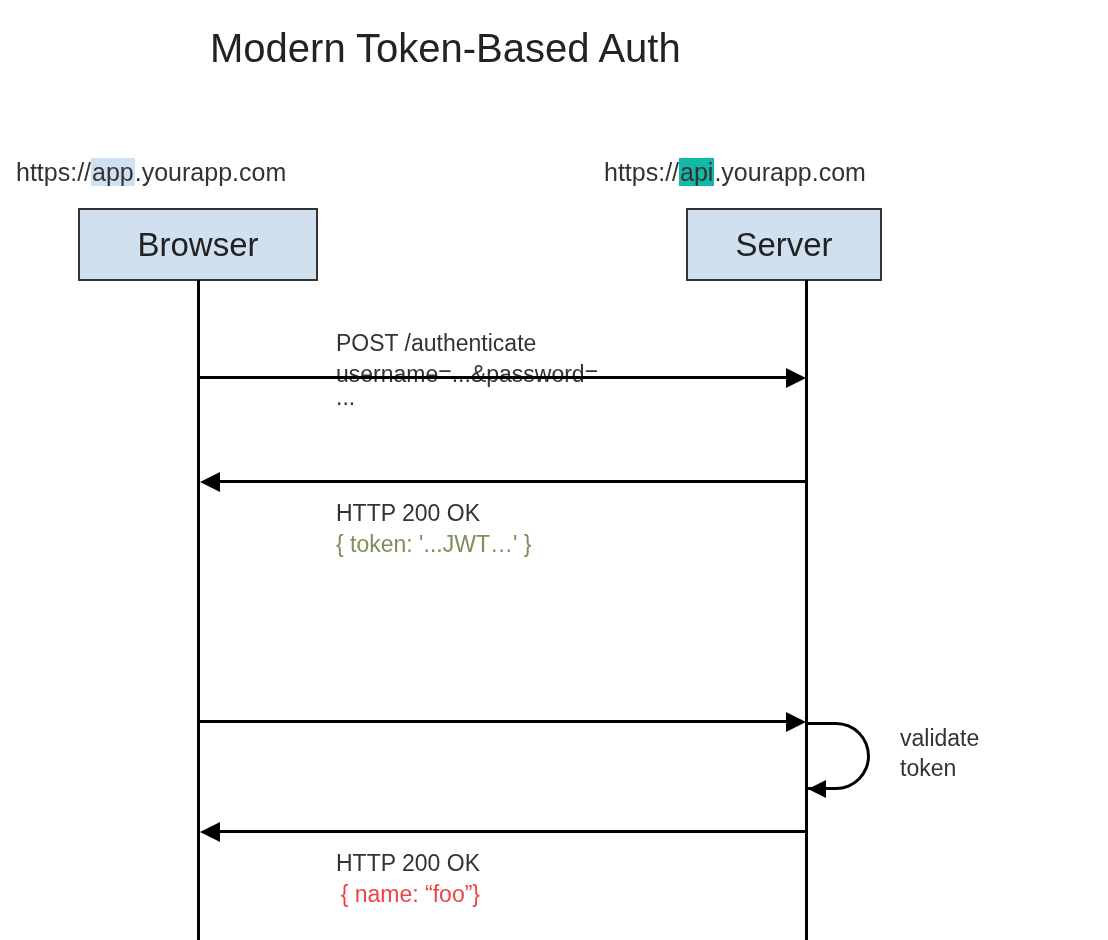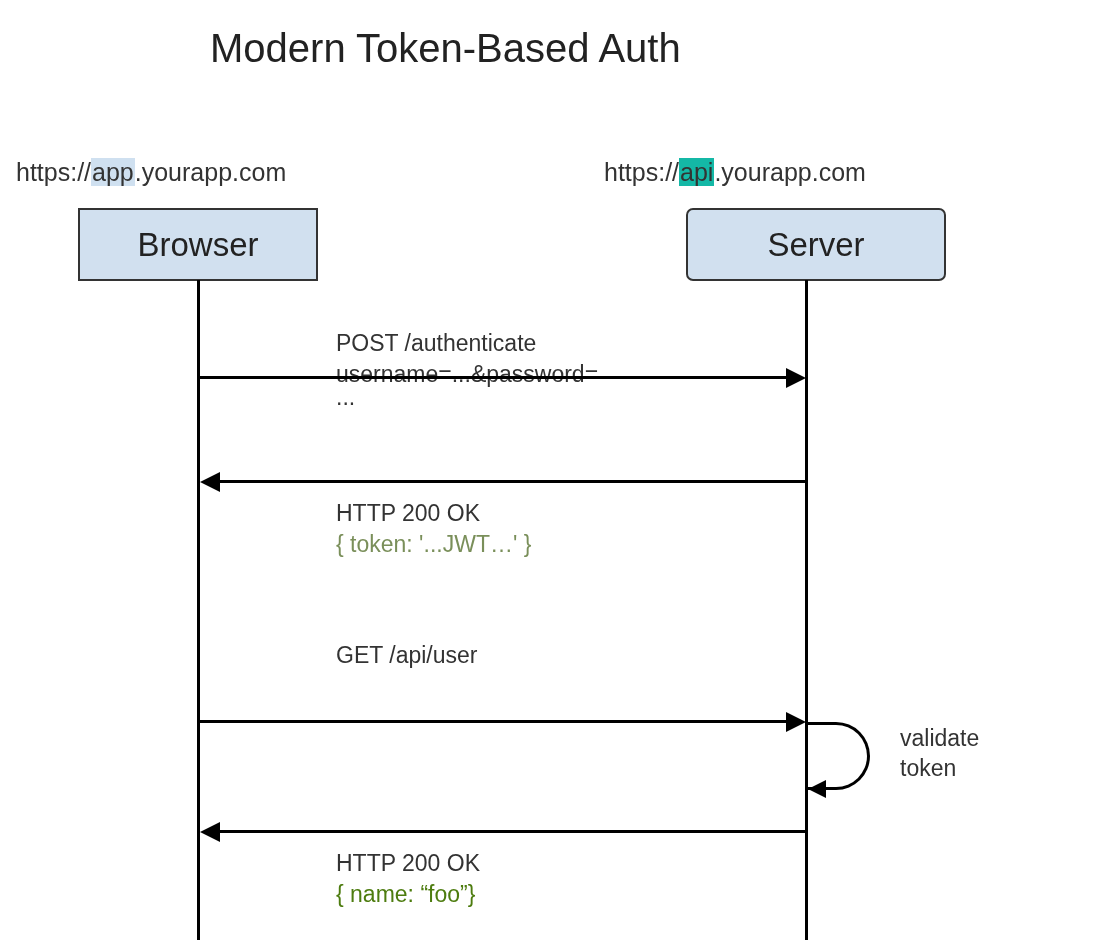--- a/index.html
+++ b/index.html
@@ -35,21 +35,21 @@
       position: absolute;
       border: 2px solid #333;
       background: #d1e0ef;
       text-align: center;
       line-height: 1;
       font-size: 33px;
       color: #222;
       padding: 18px 0;
     }
     .actor-browser { top: 208px; left: 78px; width: 240px; }
-    .actor-server  { top: 208px; left: 686px; width: 260px; border-radius: 7px; }
+    .actor-server  { top: 208px; left: 686px; width: 196px; }
     
     .lifeline {
       position: absolute;
       width: 3px;
       background: #000;
     }
     .lifeline-left  { left: 197px; top: 280px; height: 660px; }
     .lifeline-right { left: 805px; top: 280px; height: 660px; }
     
     .arrow {
@@ -66,21 +66,21 @@
     .arrow-head-r { border-left: 20px solid #000; }
     .arrow-head-l { border-right: 20px solid #000; }
     
     .msg {
       position: absolute;
       font-size: 23px;
       color: #333;
       line-height: 1.35;
     }
     .msg .sub1 { color: #7a8f5a; }
-    .msg .sub2 { color: #4d7c0f; }
+    .msg .sub2 { color: #ef4444; text-align: right; }
     
     .loop-arc {
       position: absolute;
       width: 64px;
       height: 68px;
       border: 3px solid #000;
       border-left: none;
       border-radius: 0 40px 40px 0;
     }
     .loop-arrow {
@@ -127,21 +127,20 @@
 </div>
 
 <div class="arrow" style="top:480px; left:218px; width:588px;"></div>
 <div class="arrow-head-l" style="top:472px; left:200px;"></div>
 <div class="msg" style="top:498px; left:336px;">
   <div>HTTP 200 OK</div>
   <div class="sub1">{ token: '...JWT…' }</div>
 </div>
 
 <div class="msg" style="top:640px; left:336px;">
-  <div>GET /api/user</div>
 </div>
 <div class="arrow" style="top:720px; left:199px; width:590px;"></div>
 <div class="arrow-head-r" style="top:712px; left:786px;"></div>
 
 <div class="loop-arc" style="top:722px; left:806px;"></div>
 <div class="loop-arrow" style="top:780px; left:808px;"></div>
 <div class="loop-label" style="top:724px; left:900px;">
   <div>validate</div>
   <div>token</div>
 </div>

